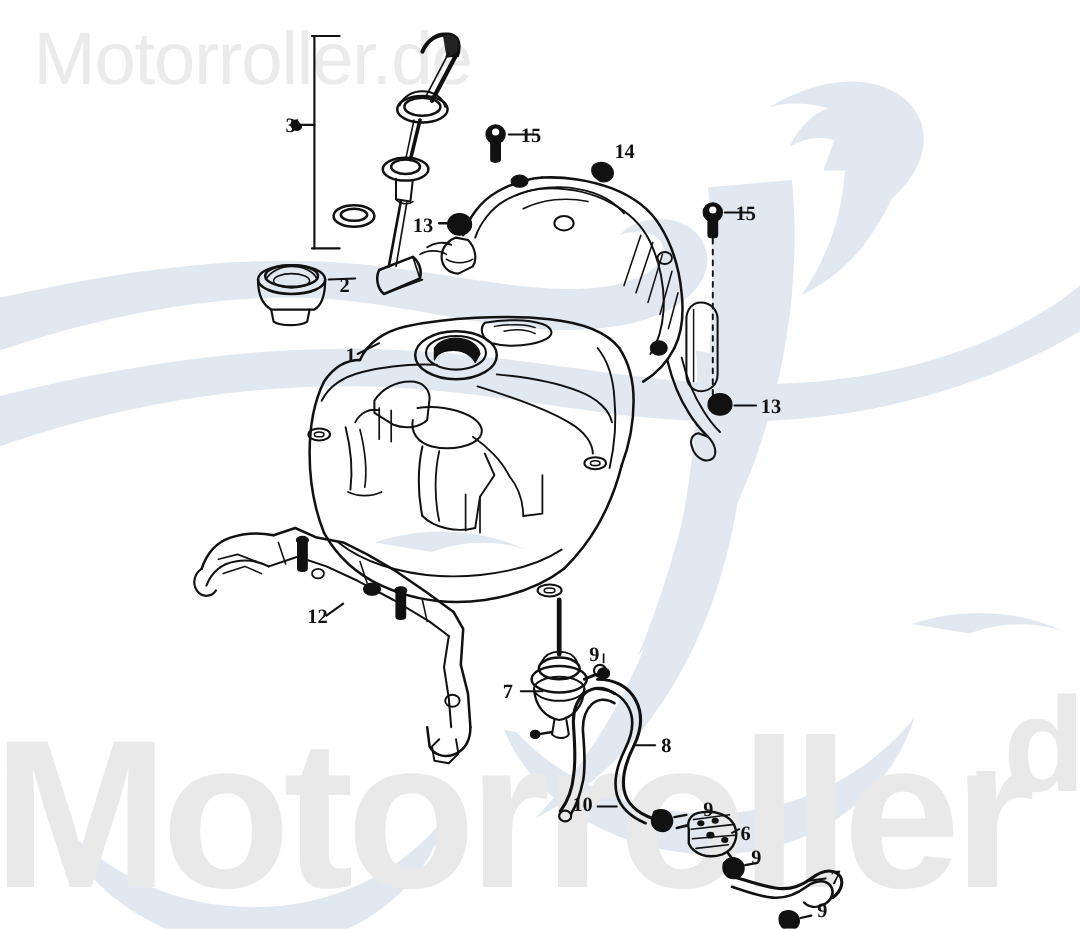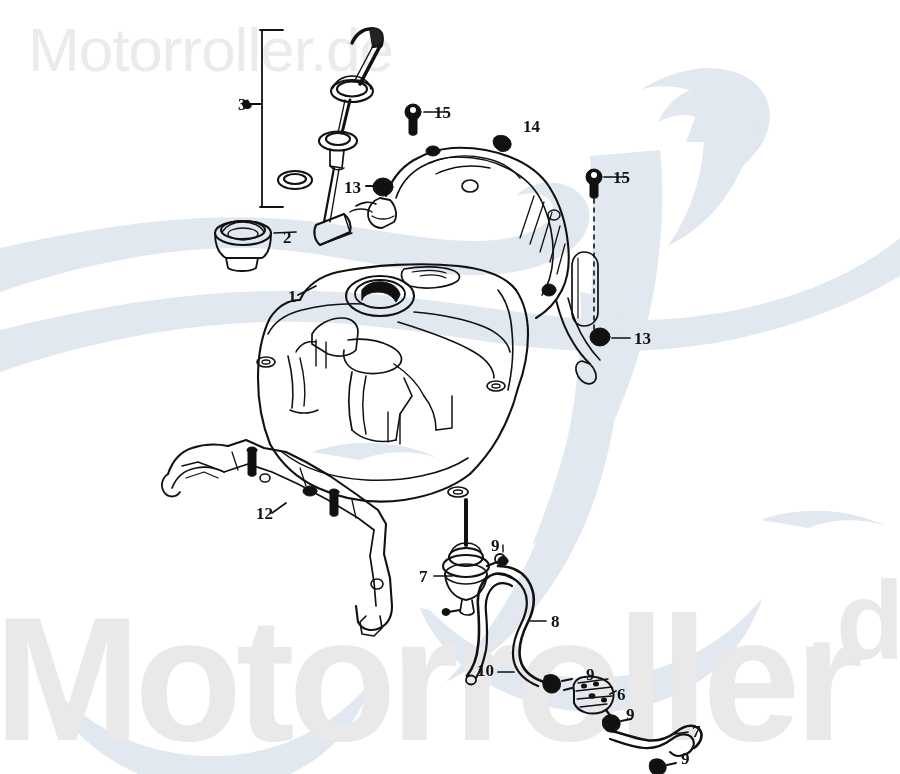--- a/index.html
+++ b/index.html
@@ -357,18 +357,18 @@
     <div class="lbl" style="left:551px;  top:613px;">8</div>
     <div class="lbl" style="left:491px;  top:537px;">9</div>
     <div class="lbl" style="left:586px;  top:666px;">9</div>
     <div class="lbl" style="left:626px;  top:706px;">9</div>
     <div class="lbl" style="left:681px;  top:750px;">9</div>
     <div class="lbl" style="left:477px;  top:662px;">10</div>
     <div class="lbl" style="left:692px;  top:723px;">7</div>
     <div class="lbl" style="left:256px;  top:505px;text-align:center;">12</div>
     <div class="lbl" style="left:344px;  top:179px;">13</div>
     <div class="lbl" style="left:634px;  top:330px;">13</div>
-    <div class="lbl" style="left:523px;  top:118px;">14</div>
+    <div class="lbl" style="left:512px;  top:118px;">14</div>
     <div class="lbl" style="left:434px;  top:104px;">15</div>
     <div class="lbl" style="left:613px;  top:169px;">15</div>
   </div>
 
 </div>
 
 </body></html>

